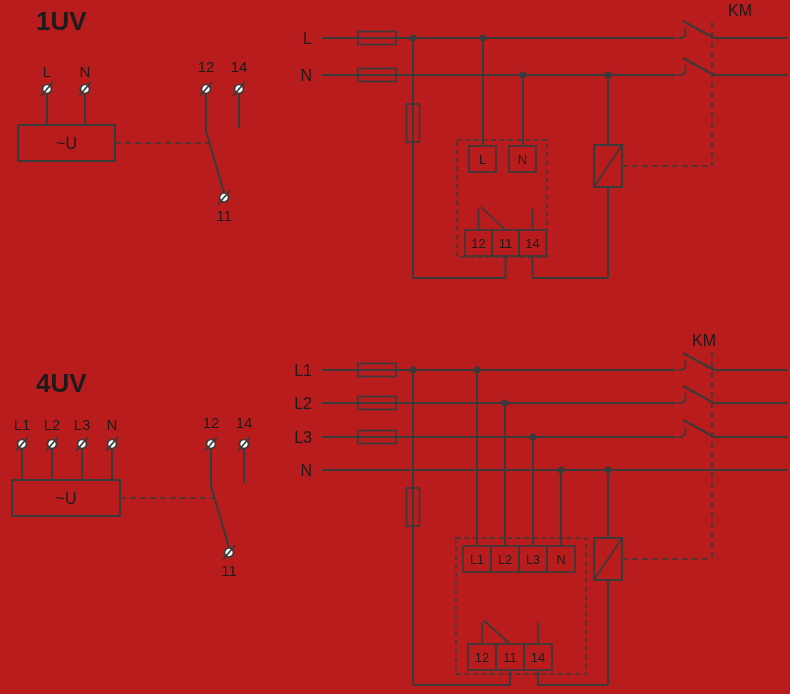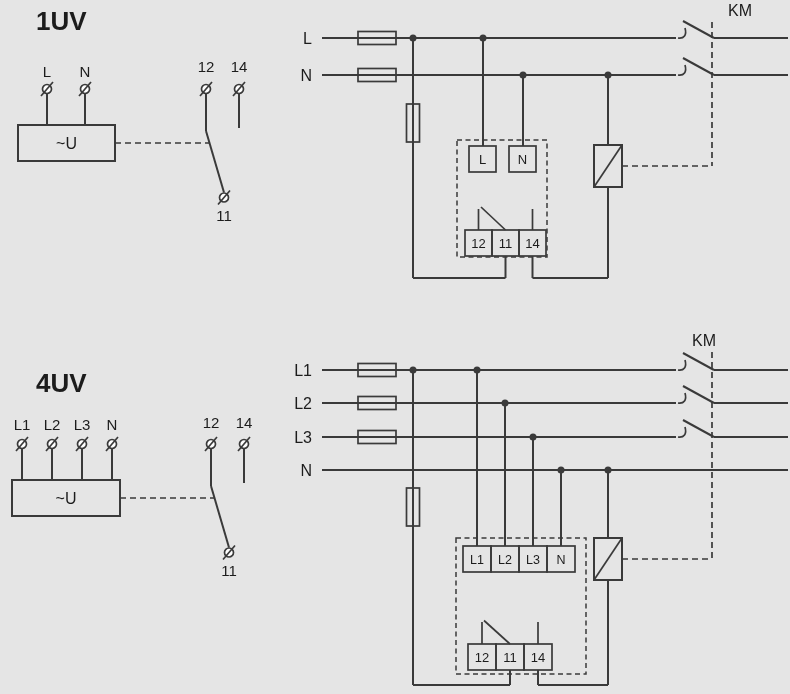--- a/index.html
+++ b/index.html
@@ -1,16 +1,16 @@
 <!DOCTYPE html>
 <html><head>
 <meta charset="utf-8">
 <style>
   html,body{margin:0;padding:0;background:#ffffff;}
-  .canvas{width:790px;height:694px;background:#e5e5e5;position:relative;overflow:hidden;}
+  .canvas{width:790px;height:694px;background:#b91c1c;position:relative;overflow:hidden;}
   svg text{font-family:"Liberation Sans","DejaVu Sans",sans-serif;fill:#1c1c1c;}
   .title{font-size:26px;font-weight:700;}
   .lbl{font-size:15px;text-anchor:middle;}
   .lbl16{font-size:16px;text-anchor:middle;}
   .lend{font-size:16px;text-anchor:end;}
   .s13{font-size:13px;text-anchor:middle;}
   .s12{font-size:12.5px;text-anchor:middle;}
   .ln{stroke:#3a3a3a;stroke-width:2;fill:none;}
   .lt{stroke:#3a3a3a;stroke-width:1.7;fill:none;}
   .dsh{stroke:#3a3a3a;stroke-width:1.7;fill:none;stroke-dasharray:6 4;}

